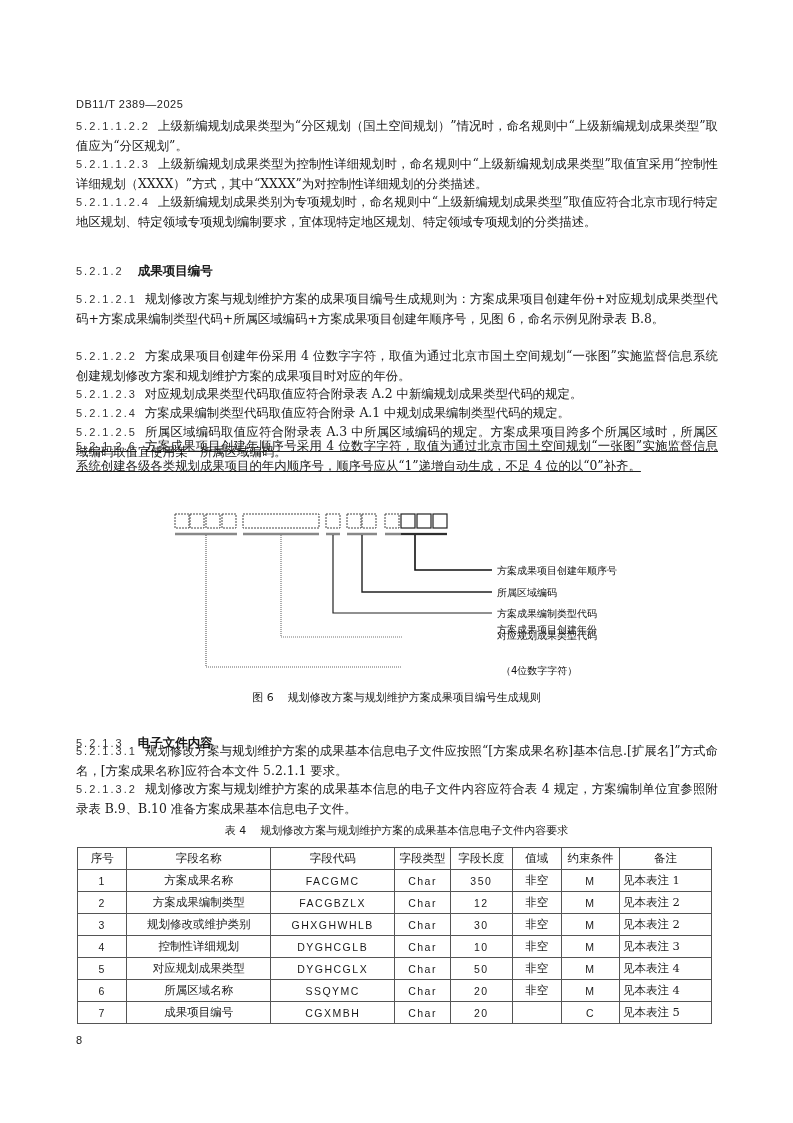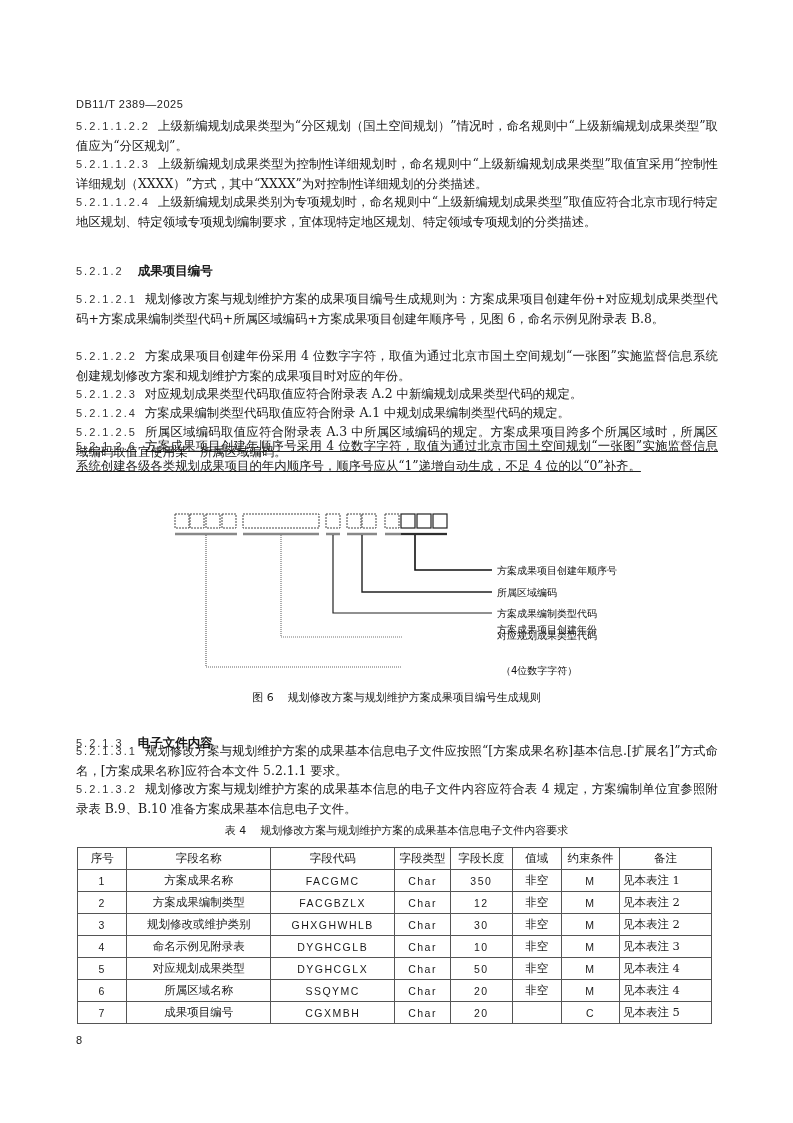--- a/index.html
+++ b/index.html
@@ -177,21 +177,21 @@
           <td>规划修改或维护类别</td>
           <td class="code">GHXGHWHLB</td>
           <td class="code">Char</td>
           <td class="code">30</td>
           <td>非空</td>
           <td class="code">M</td>
           <td class="note">见本表注 2</td>
         </tr>
         <tr>
           <td class="code">4</td>
-          <td>命名示例见附录表</td>
+          <td>控制性详细规划</td>
           <td class="code">DYGHCGLB</td>
           <td class="code">Char</td>
           <td class="code">10</td>
           <td>非空</td>
           <td class="code">M</td>
           <td class="note">见本表注 3</td>
         </tr>
         <tr>
           <td class="code">5</td>
           <td>对应规划成果类型</td>

